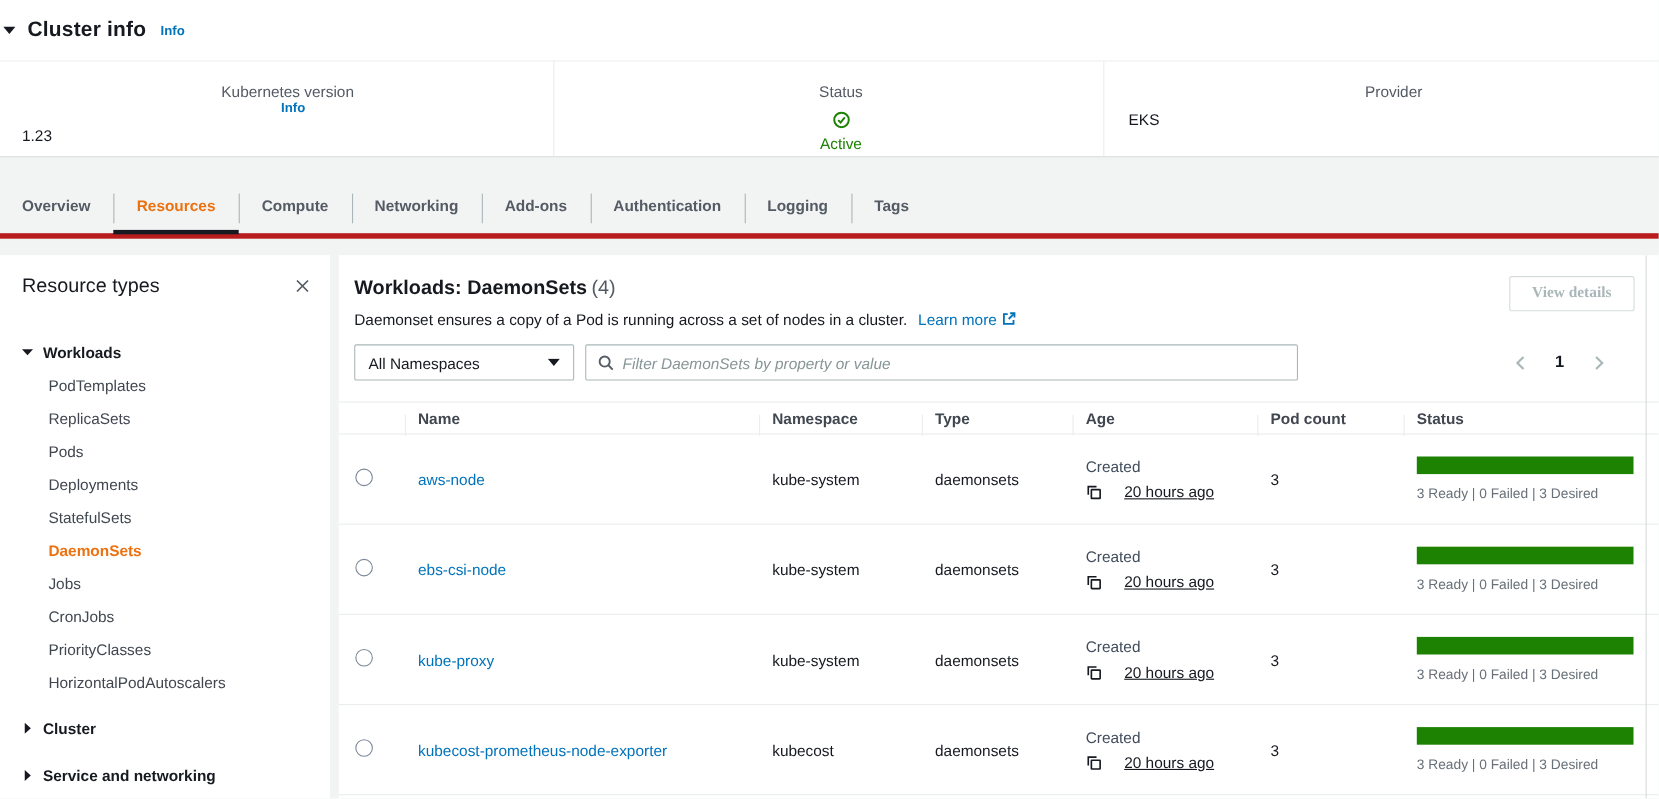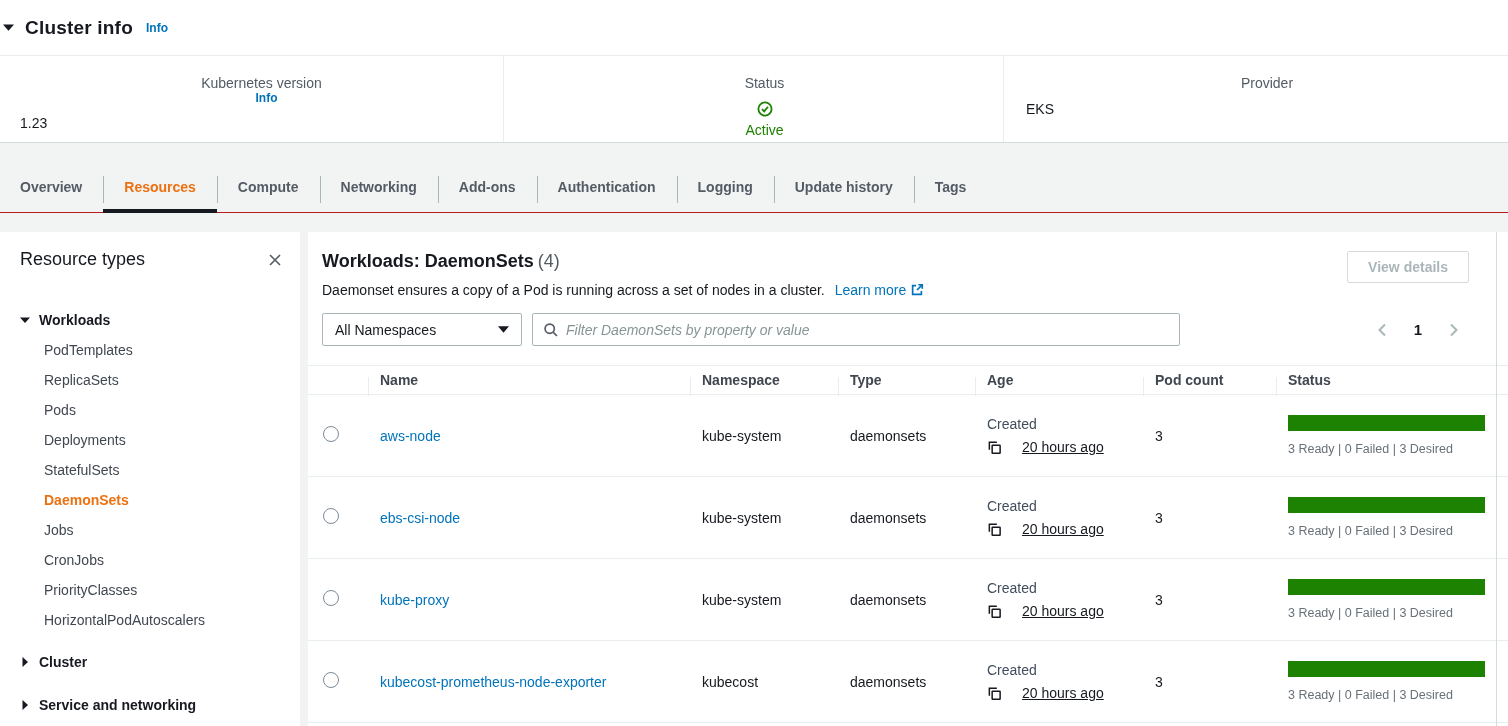--- a/index.html
+++ b/index.html
@@ -29,21 +29,21 @@
   }
   .summary .col { padding:19px 0 0 22px; }
   .summary .col:first-child { padding-left:20px; }
   .summary .col + .col { border-left:1px solid #eaeded; }
   .field-label { color:#545b64; font-size:14px; display:flex; align-items:center;flex-direction:column; }
   .field-label .info-link { margin-left:10px; }
   .field-value { margin-top:10px; font-size:14px; color:#16191f; }
   .status-value { color:#1d8102; display:flex; align-items:center; gap:5px; font-weight:400;flex-direction:column; }
 
   
-  .tabs { border-bottom:1px solid #b91c1c; padding-top:26px; }
+  .tabs { border-bottom:5px solid #b91c1c; padding-top:26px; }
   .tabs ul { list-style:none; display:flex; }
   .tabs li {
     position:relative; padding:10px 21px 17px; font-size:14px; font-weight:700;
     color:#545b64; cursor:pointer; white-space:nowrap;
   }
   .tabs li:first-child { padding-left:20px; }
   .tabs li + li::before {
     content:''; position:absolute; left:0; top:7px; height:27px; width:1px; background:#aab7b8;
   }
   .tabs li.active { color:#ec7211; }
@@ -70,23 +70,23 @@
 
   .main {
     position:absolute; top:232px; left:308px; right:0; bottom:0;
     background:#fff; overflow:hidden;
   }
   .main::after { content:''; position:absolute; right:11px; top:0; bottom:0; width:1px; background:#d5dbdb; }
   .main-head { padding:19px 22px 0 14px; position:relative; }
   .main-head h2 { font-size:18px; font-weight:700; }
   .main-head h2 .count { color:#545b64; font-weight:400; margin-left:4px; }
   .view-details {
-    position:absolute; top:19px; right:39px; height:32px; padding:0 20px;
+    position:absolute; top:19px; right:22px; height:32px; padding:0 20px;
     background:#fff; border:1px solid #d5dbdb; border-radius:2px;
-    color:#aab7b8; font-size:14px; font-weight:700; font-family:Liberation Sans, sans-serif; cursor:not-allowed;
+    color:#aab7b8; font-size:14px; font-weight:700; font-family:Liberation Serif, serif; cursor:not-allowed;
   }
   .desc { margin-top:10px; font-size:14px; color:#16191f; }
   .learn-more { color:#0073bb; text-decoration:none; margin-left:6px; cursor:pointer; display:inline-flex; align-items:center; gap:4px; }
 
   .filter-row { margin-top:15px; display:flex; align-items:center; gap:10px; }
   .ns-select {
     width:200px; height:33px; border:1px solid #aab7b8; border-radius:2px; background:#fff;
     display:flex; align-items:center; justify-content:space-between; padding:0 12px; cursor:pointer;
   }
   .ns-select .sel-caret { color:#16191f; }
@@ -173,21 +173,20 @@
 
 <div class="tabs">
   <ul>
     <li>Overview</li>
     <li class="active">Resources</li>
     <li>Compute</li>
     <li>Networking</li>
     <li>Add-ons</li>
     <li>Authentication</li>
     <li>Logging</li>
-    <li>Update history</li>
     <li>Tags</li>
   </ul>
 </div>
 
 <div class="sidebar">
   <div class="sidebar-head">
     <h2>Resource types</h2>
     <button class="close-btn">
       <svg width="16" height="16" viewBox="0 0 16 16" stroke="currentColor" stroke-width="1.6" fill="none">
           <path d="M3 3 L13 13 M13 3 L3 13"></path>

